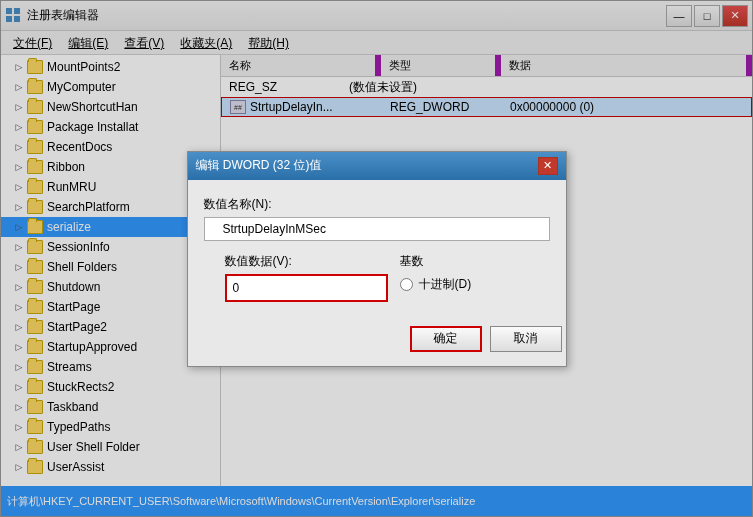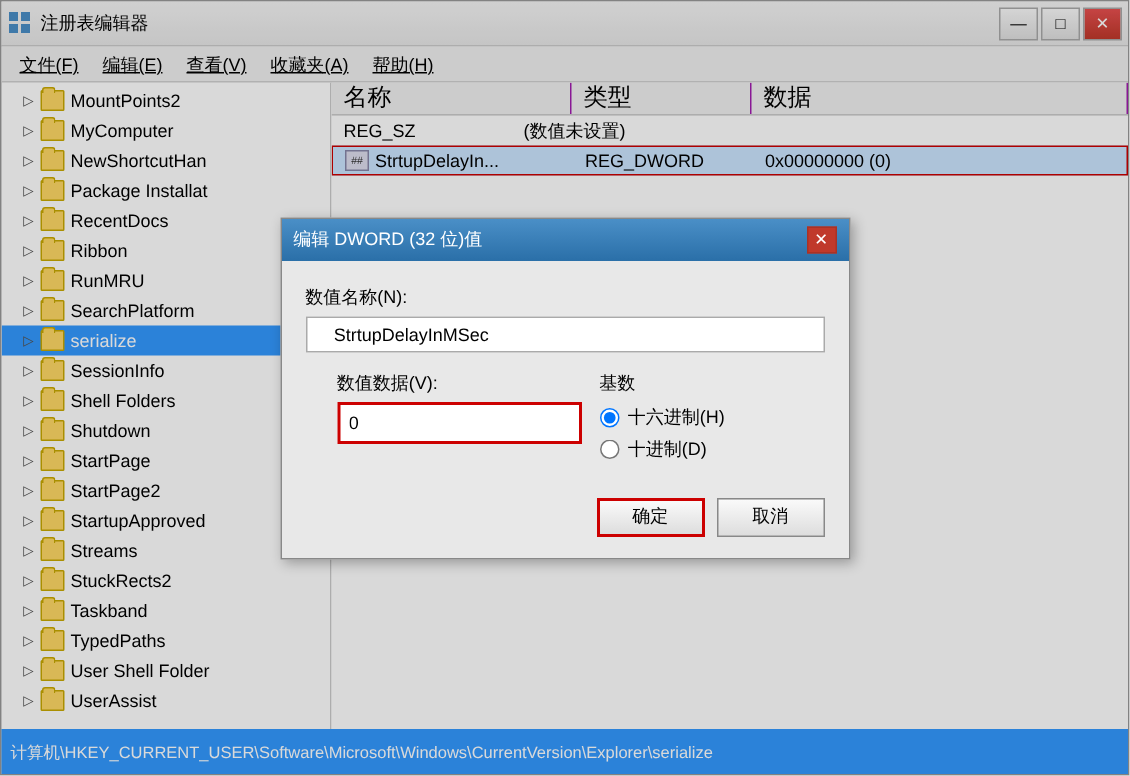--- a/index.html
+++ b/index.html
@@ -153,22 +153,22 @@
       flex-direction: column;
     }
     .list-header {
       display: flex;
       background: #f0f0f0;
       border-bottom: 1px solid #ccc;
       height: 22px;
     }
     .list-header-col {
       padding: 2px 8px;
-      font-size: 16px;
-      border-right: 1px solid #a21caf;
+      font-size: 11px;
+      border-right: 6px solid #a21caf;
       display: flex;
       align-items: center;
       cursor: pointer;
     }
     .col-name { width: 160px; }
     .col-type { width: 120px; }
     .col-data { flex: 1; }
 
     .list-body {
       flex: 1;
@@ -325,21 +325,21 @@
       cursor: pointer;
     }
     .radio-option input[type="radio"] {
       margin: 0;
     }
 
     .modal-buttons {
       display: flex;
       justify-content: flex-end;
       gap: 8px;
-      padding: 8px 16px 14px 16px;
+      padding: 8px 4px 14px 16px;
     }
     .modal-btn {
       width: 72px;
       height: 26px;
       border: 1px solid #888;
       background: linear-gradient(to bottom, #fafafa, #ddd);
       cursor: pointer;
       font-size: 12px;
     }
     .modal-btn.primary {
@@ -539,24 +539,20 @@
 
         <div class="modal-row">
           <div class="value-section">
             <label class="form-label">数值数据(V):</label>
             <input class="value-input" type="text" value="0" style="">
           </div>
           <div class="base-section">
             <div class="base-title">基数</div>
             <div class="radio-group">
               <label class="radio-option">
-                <input type="radio" name="base" checked="" style="">
-                <span>十六进制(H)</span>
-              </label>
-              <label class="radio-option">
                 <input type="radio" name="base" style="">
                 <span>十进制(D)</span>
               </label>
             </div>
           </div>
         </div>
       </div>
 
       <div class="modal-buttons">
         <button class="modal-btn primary">确定</button>

